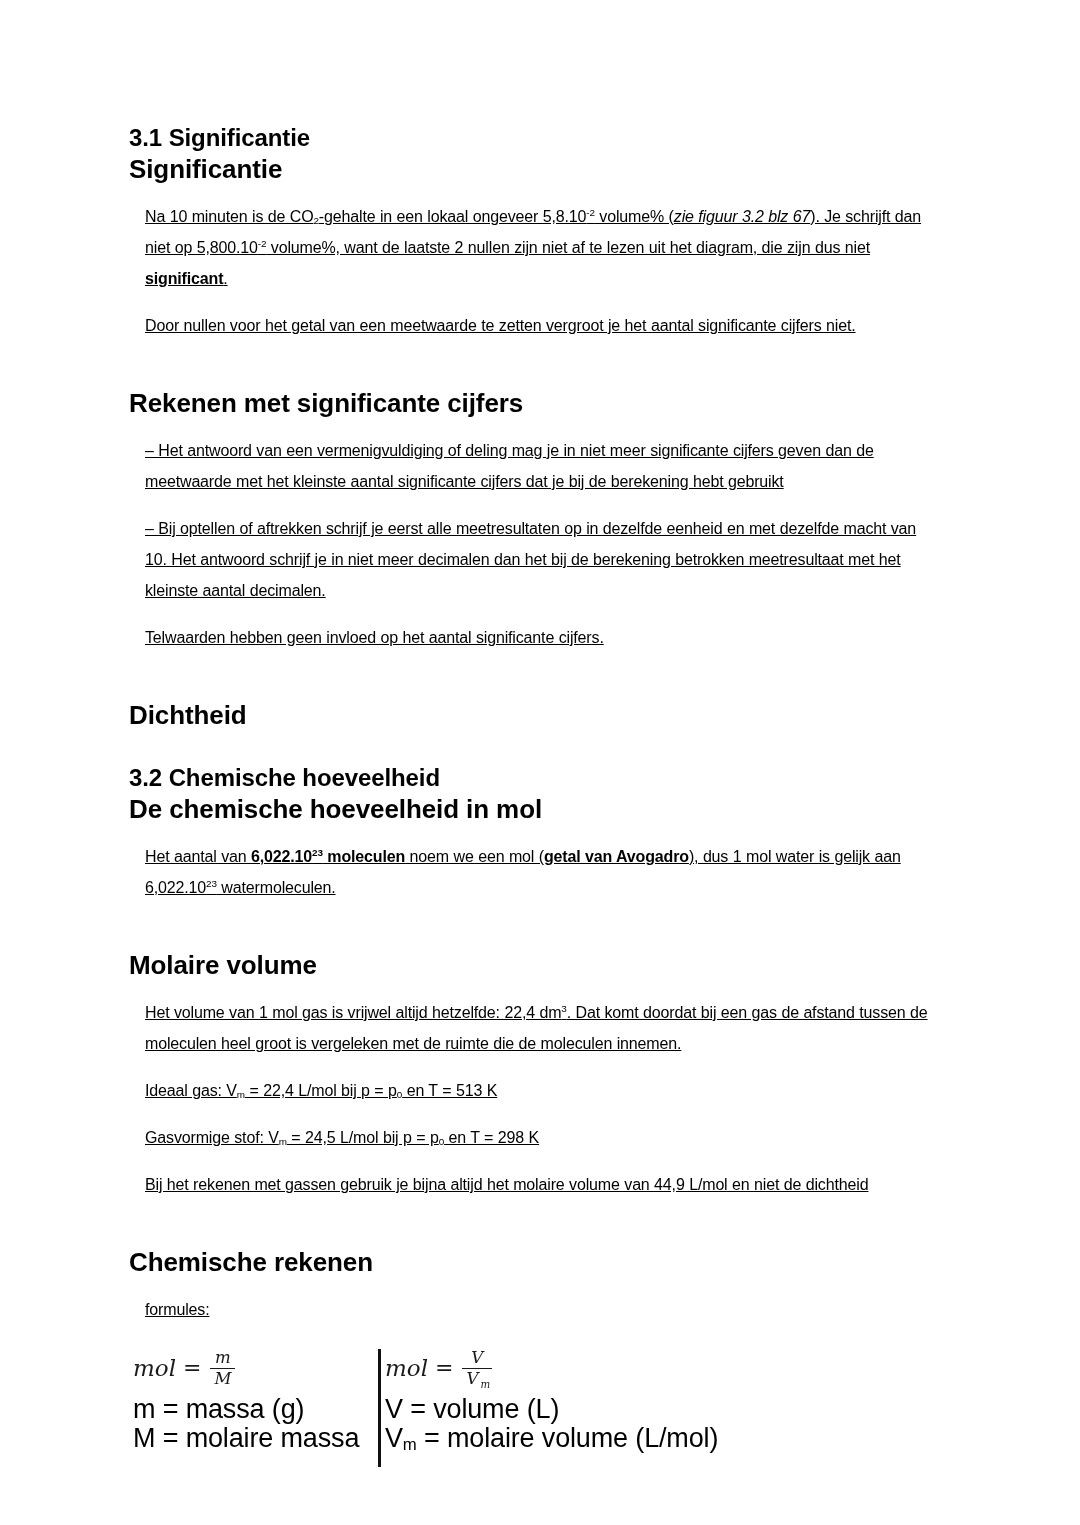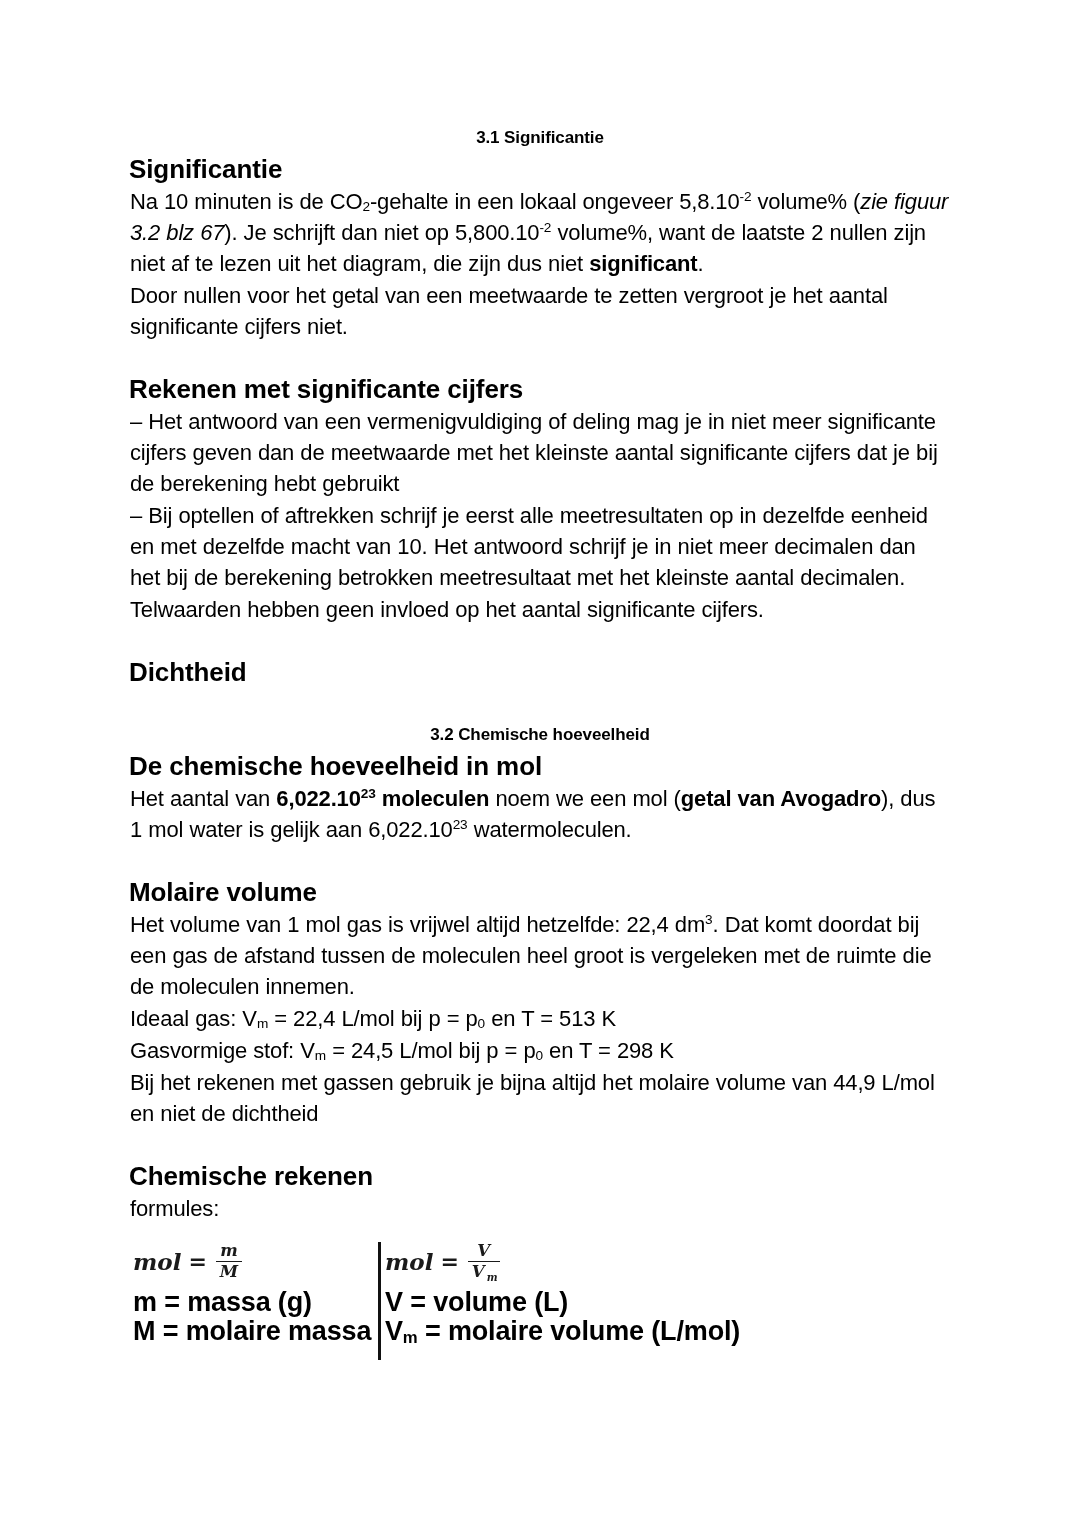--- a/index.html
+++ b/index.html
@@ -26,41 +26,41 @@
   }
   .content {
     position: absolute;
     left: 129px;
     top: 122px;
     width: 822px;
   }
 
   
   .h-section {
-    font-size: 17px;
+    font-size: 24px;
     font-weight: bold;
     line-height: 32px;
     letter-spacing: -0.1px;
     margin: 0;
-    text-align: center;
   }
   .h-sub {
     font-size: 26px;
     font-weight: bold;
     line-height: 31px;
     letter-spacing: -0.1px;
     margin: 0;
   }
   p.body, div.body {
-    font-size: 22px;
+    font-size: 16px;
     font-weight: normal;
     line-height: 31px;
     letter-spacing: -0.15px;
-    margin: 1px;
+    margin: 16px;
     word-spacing: 0.2px;
+    text-decoration: underline;
   }
   .gap {
     height: 31px;
   }
   b, .b { font-weight: bold; }
   i, .i { font-style: italic; }
 
   sup.exp {
     font-size: 0.62em;
     vertical-align: super;
@@ -72,21 +72,20 @@
     vertical-align: -0.18em;
     line-height: 0;
     font-weight: inherit;
   }
 
   
   .formula-area {
     position: relative;
     margin-top: 10px;
     height: 130px;
-    font-weight: bold;
   }
   .fcol {
     position: absolute;
     top: 0;
   }
   .fcol-left  { left: 4px;  width: 240px; }
   .fcol-right { left: 256px; width: 430px; }
 
   .divider {
     position: absolute;

